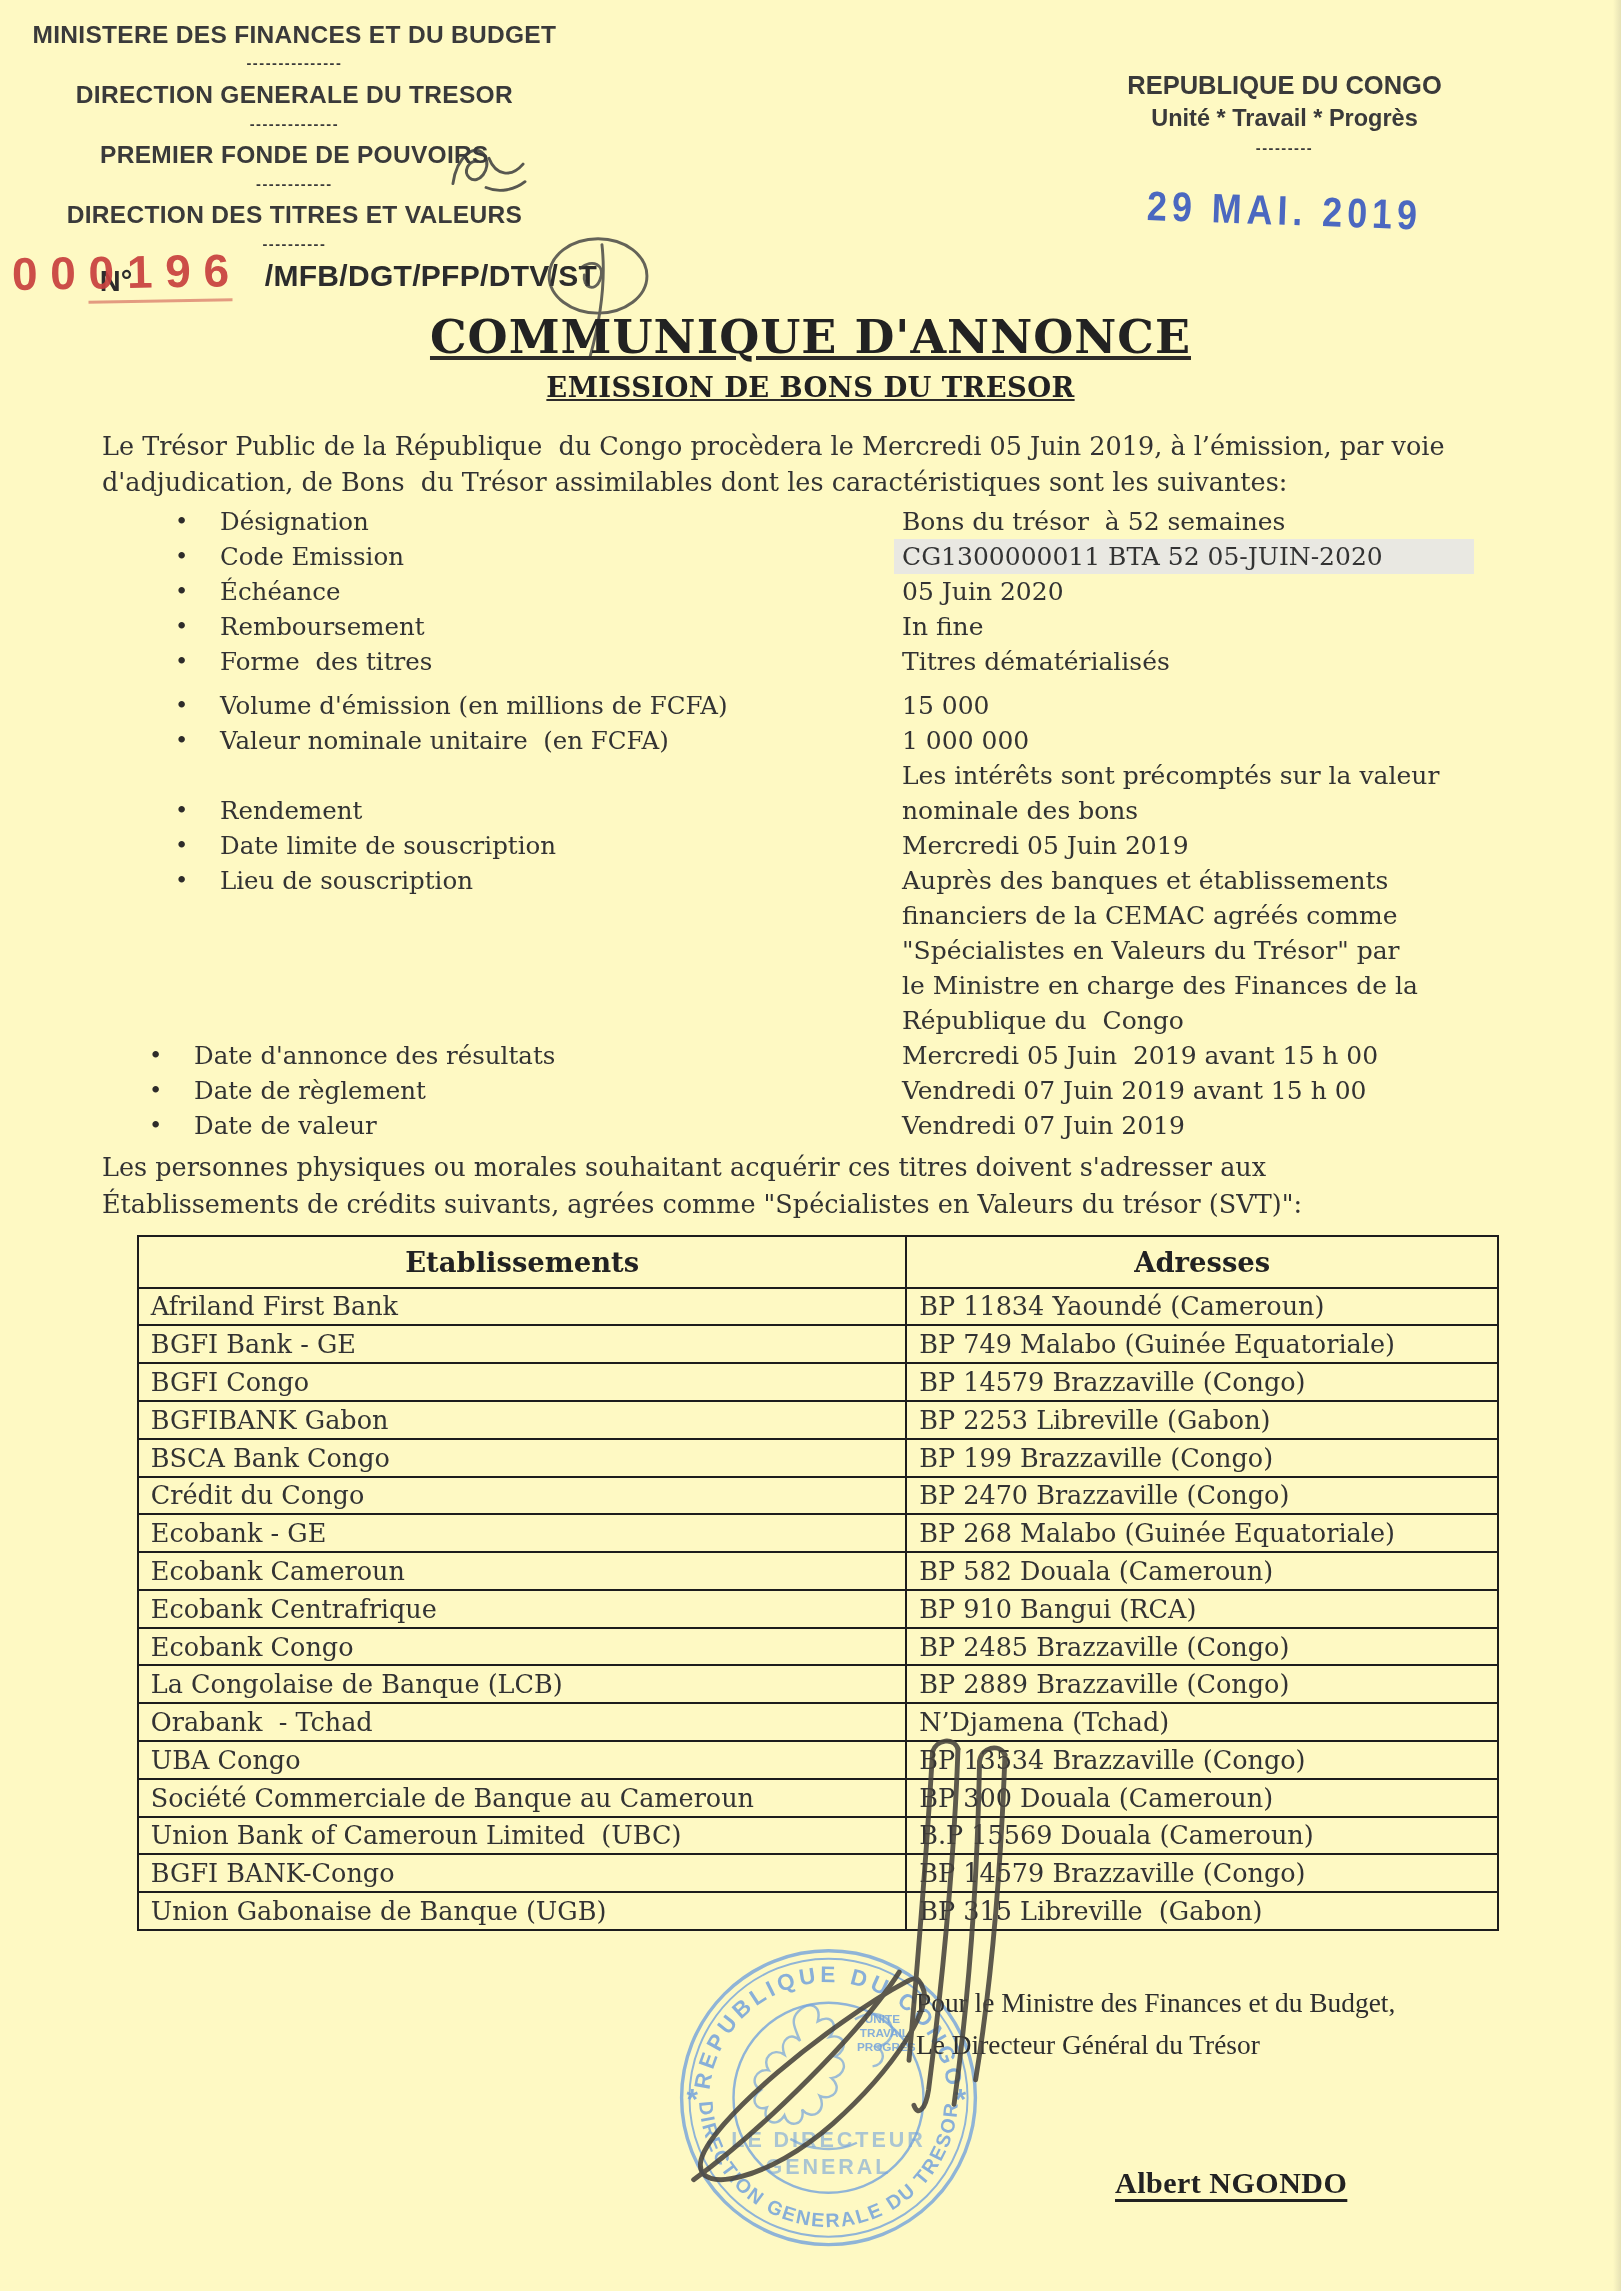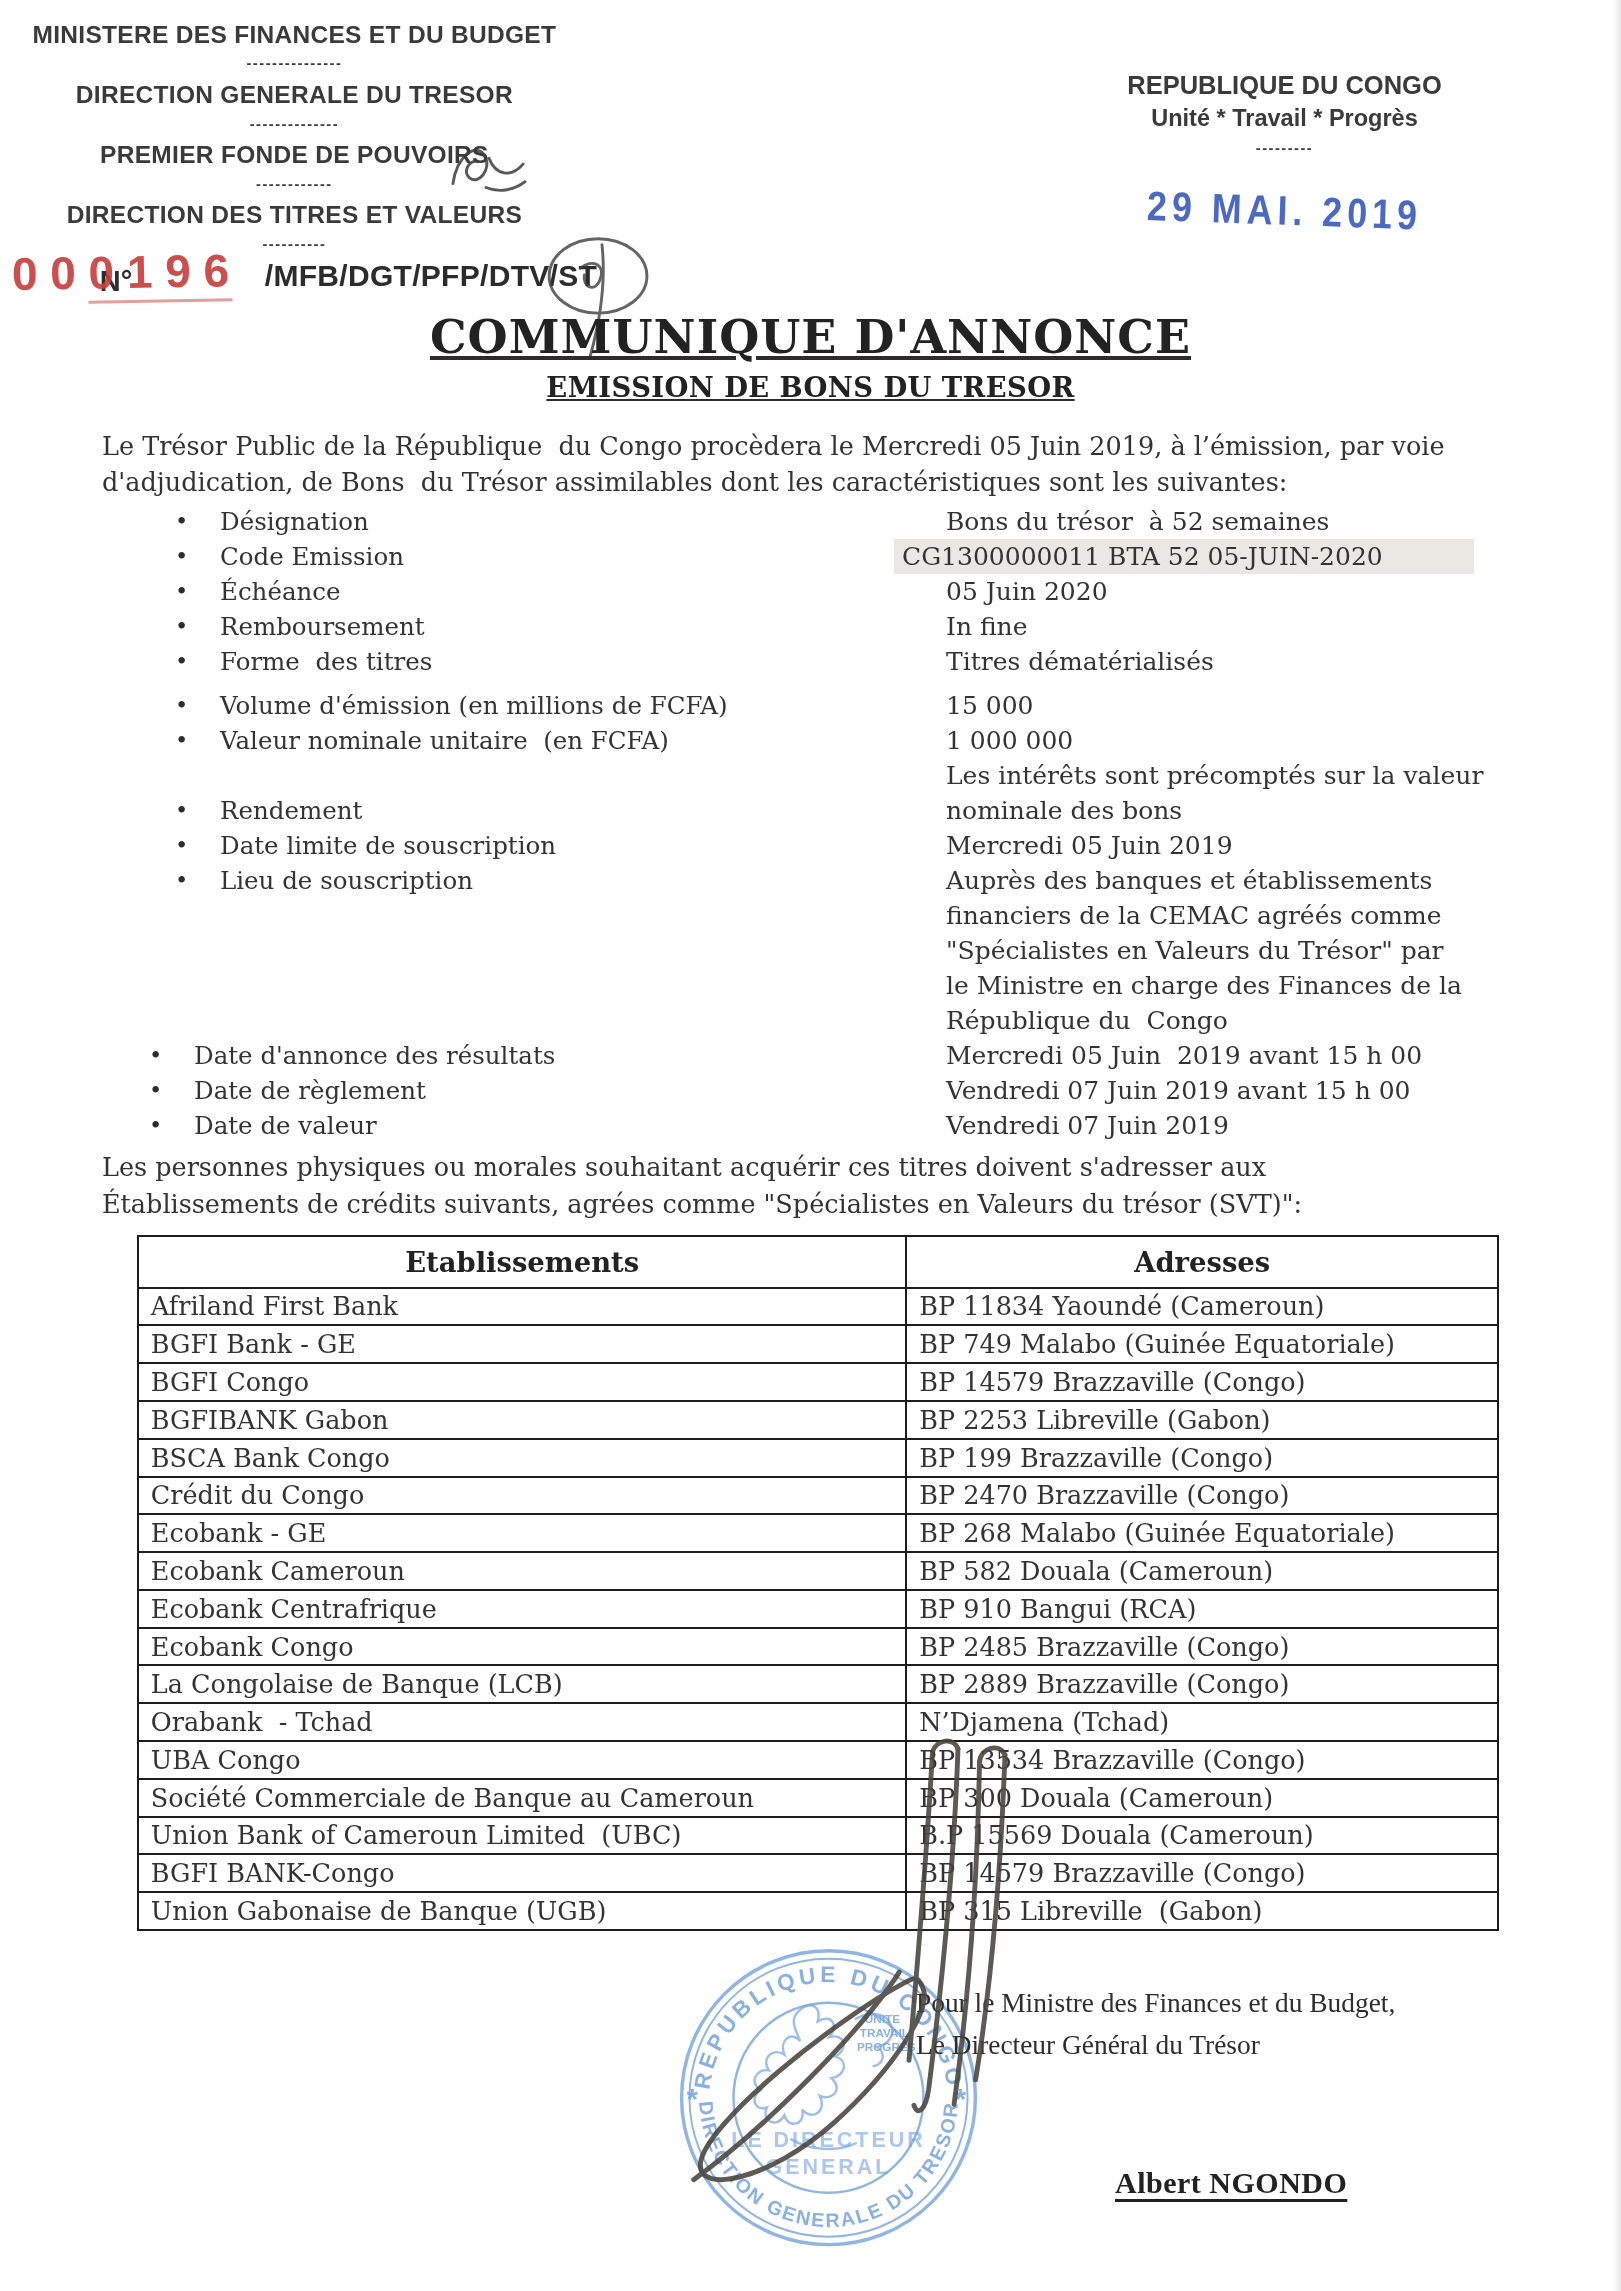--- a/index.html
+++ b/index.html
@@ -1,18 +1,18 @@
 <!DOCTYPE html>
 <html><head>
 <meta charset="utf-8">
 <style>
   html,body { margin:0; padding:0; background:#9a9a9a; }
   .page {
     position:relative; width:1621px; height:2292px; margin:0 auto;
-    background:#ffffff; overflow:hidden;
+    background:#fef9c3; overflow:hidden;
     font-family:"DejaVu Serif", serif; color:#2e2c2a;
   }
   .page::after{ content:""; position:absolute; right:0; top:0; bottom:0; width:7.8px;
     background:linear-gradient(to left, rgba(120,120,120,.18), rgba(120,120,120,0)); pointer-events:none;}
 
   
   .lh-left { position:absolute; top:19.6px; left:27.4px; width:534px; text-align:center;
     font-family:"Liberation Sans", sans-serif; font-weight:bold; color:#3a3a3a; }
   .lh-line { font-size:24.5px; line-height:29px; letter-spacing:0.3px; }
   .lh-sep  { font-size:14.7px; letter-spacing:1.5px; line-height:13.7px; margin:8.8px 0 8.8px 0; color:#3a3a3a; }
@@ -48,21 +48,21 @@
 
   
   .details { position:absolute; top:504px; left:102px; width:1416px; }
   .drow { display:flex; align-items:stretch; }
   .drow.gap-top { margin-top:8.8px; }
   .dleft { flex:0 0 800px; display:flex; align-items:flex-start; padding-left:73px; box-sizing:border-box; }
   .drow.tight .dleft { padding-left:47px; }
   .drow.label-bottom .dleft { align-items:flex-end; }
   .bullet { width:45px; flex:none; font-size:22.5px; line-height:35px; color:#2e2c2a; }
   .dlabel { font-size:24.5px; line-height:35px; white-space:pre-wrap; color:#333; }
-  .dvalue { flex:1; font-size:25px; color:#333;margin-left:44px; }
+  .dvalue { flex:1; font-size:25px; color:#333; }
   .dvalue .vline { line-height:35px; white-space:pre-wrap; }
   .drow.highlight .dvalue { background:#e9e8e2; margin-right:44px; padding-left:7.8px; margin-left:-7.8px; }
 
   
   .svt-note { position:absolute; top:1149px; left:102px; width:1402px; font-size:25.5px; color:#333; }
   .svt-note div { line-height:37px; white-space:pre-wrap; }
 
   
   .bank-table { position:absolute; top:1235px; left:137px; width:1362px; border-collapse:collapse;
     font-family:"DejaVu Serif", serif; }

